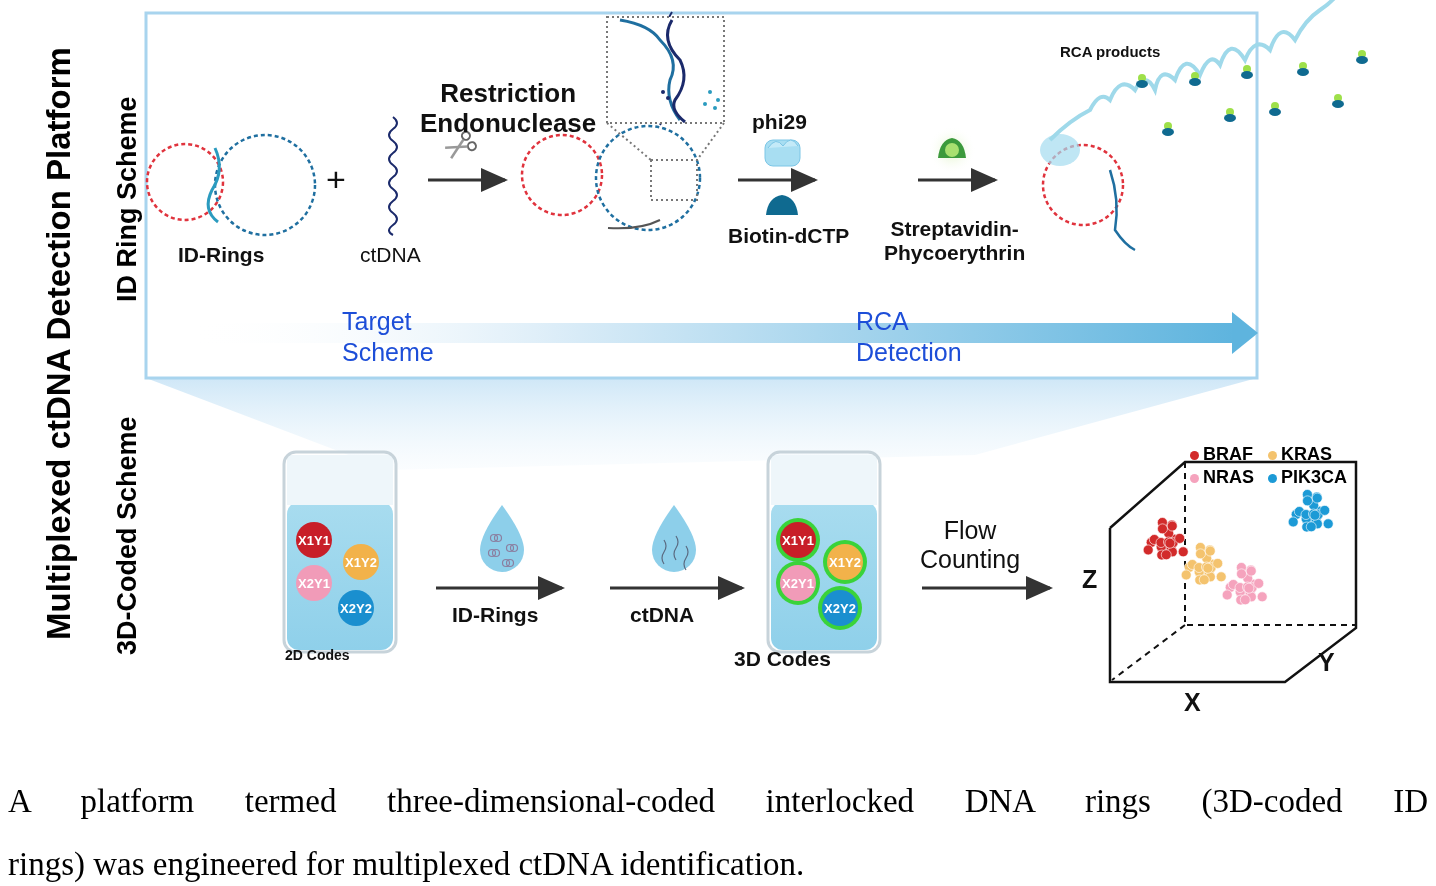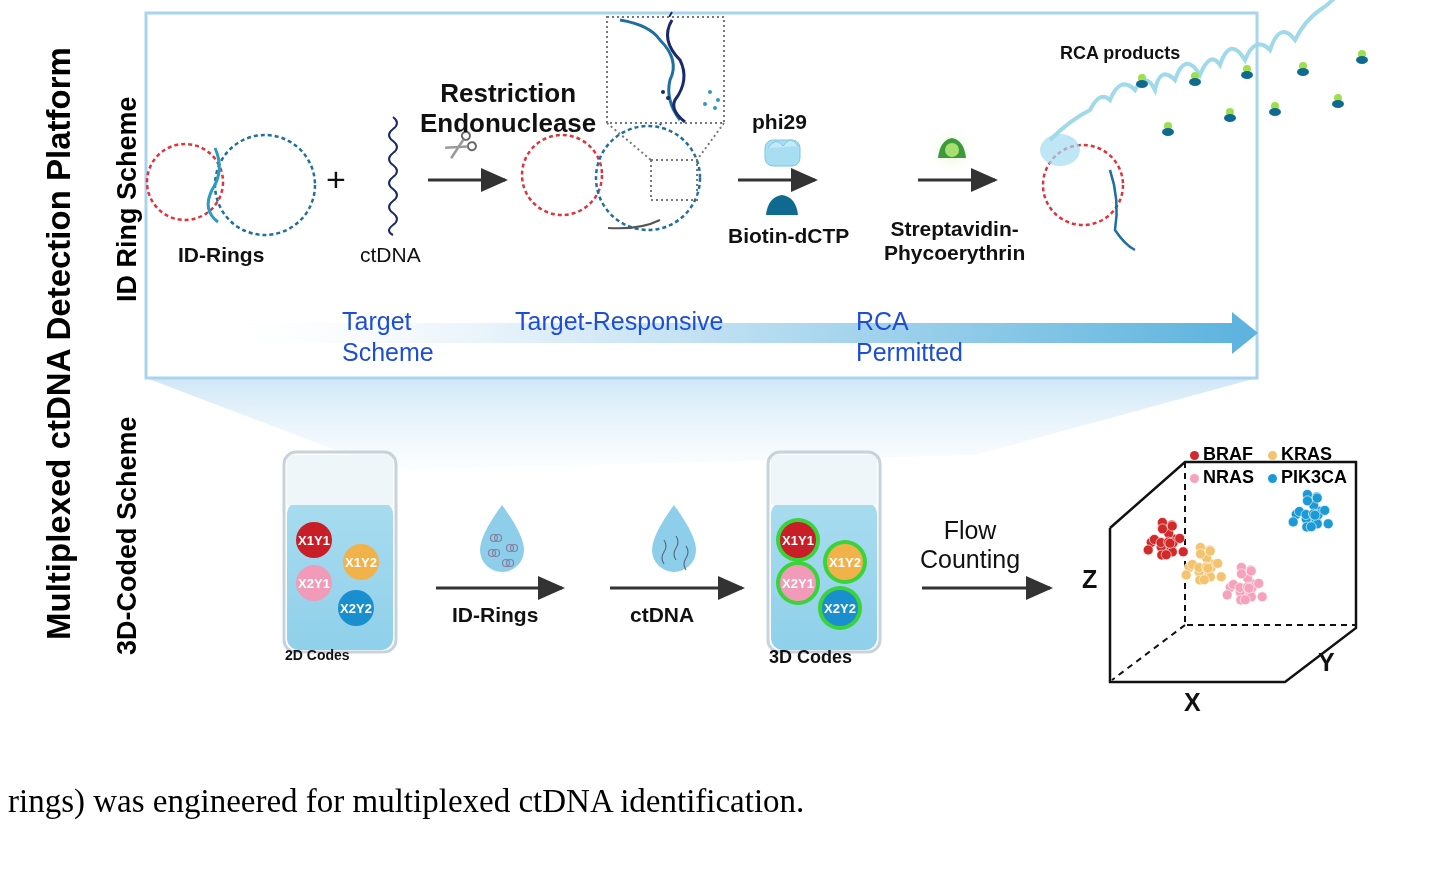--- a/index.html
+++ b/index.html
@@ -344,50 +344,50 @@
 <div class="label" style="left:420px; top:79px; font-size:26px;text-align:center;">
   <div>Restriction</div>
   <div>Endonuclease</div>
 </div>
 <div class="label" style="left:752px; top:110px; font-size:21px;">phi29</div>
 <div class="label" style="left:728px; top:224px; font-size:21px;">Biotin-dCTP</div>
 <div class="label" style="left:884px; top:193px; font-size:21px;margin-top:24px;">
   <div>Streptavidin-</div>
   <div>Phycoerythrin</div>
 </div>
-<div class="label" style="left:1060px; top:43px; font-size:18px;">RCA products</div>
+<div class="label" style="left:1060px; top:43px; font-size:15px;">RCA products</div>
 
 <div class="step-label" style="left:342px; top:306px;">
   <div>Target</div>
   <div>Scheme</div>
 </div>
 <div class="step-label" style="left:515px; top:306px;">
-  <div>Target-Responsive</div>
 </div>
 <div class="step-label" style="left:856px; top:306px;">
   <div>RCA</div>
-  <div>Permitted</div>
+  <div>Detection</div>
 </div>
 
 <div class="label" style="left:285px; top:647px; font-size:14px;">2D Codes</div>
-<div class="label" style="left:769px; top:647px; font-size:18px;">3D Codes</div>
+<div class="label" style="left:734px; top:647px; font-size:21px;">3D Codes</div>
 <div class="label" style="left:452px; top:603px; font-size:21px;">ID-Rings</div>
 <div class="label" style="left:630px; top:603px; font-size:21px;">ctDNA</div>
 <div class="label" style="left:920px; top:516px; font-size:25px; font-weight:normal;">
   <div>Flow</div>
   <div>Counting</div>
 </div>
 <div class="label" style="left:1082px; top:565px; font-size:25px;">Z</div>
 <div class="label" style="left:1184px; top:688px; font-size:25px;">X</div>
 <div class="label" style="left:1318px; top:648px; font-size:25px;">Y</div>
 
 <div class="abs" style="left:1190px; top:444px; width:170px;">
   <div id="legendItems" style="display:grid; grid-template-columns: 78px 90px; row-gap:2px; font-weight:bold; font-size:18px;">
       <div style="white-space: nowrap;"><span style="display: inline-block; width: 9px; height: 9px; border-radius: 50%; margin-right: 4px; vertical-align: middle; background: rgb(210, 42, 42);"></span><span>BRAF</span></div>
       <div style="white-space: nowrap;"><span style="display: inline-block; width: 9px; height: 9px; border-radius: 50%; margin-right: 4px; vertical-align: middle; background: rgb(244, 195, 110);"></span><span>KRAS</span></div>
       <div style="white-space: nowrap;"><span style="display: inline-block; width: 9px; height: 9px; border-radius: 50%; margin-right: 4px; vertical-align: middle; background: rgb(245, 163, 189);"></span><span>NRAS</span></div>
       <div style="white-space: nowrap;"><span style="display: inline-block; width: 9px; height: 9px; border-radius: 50%; margin-right: 4px; vertical-align: middle; background: rgb(28, 154, 214);"></span><span>PIK3CA</span></div>
     </div>
 </div>
 
 <div class="caption">
+  <span class="cap-line">A platform termed three-dimensional-coded interlocked DNA rings (3D-coded ID</span>
   <span class="cap-line last">rings) was engineered for multiplexed ctDNA identification.</span>
 </div>
 
 </body></html>

